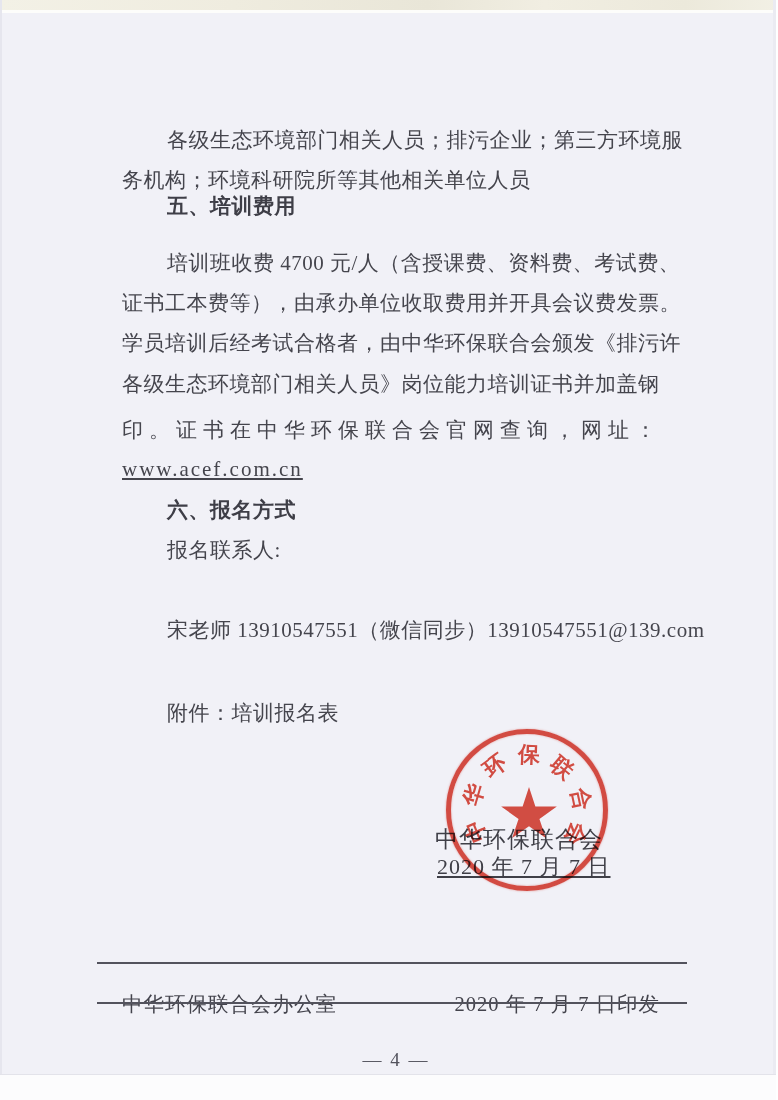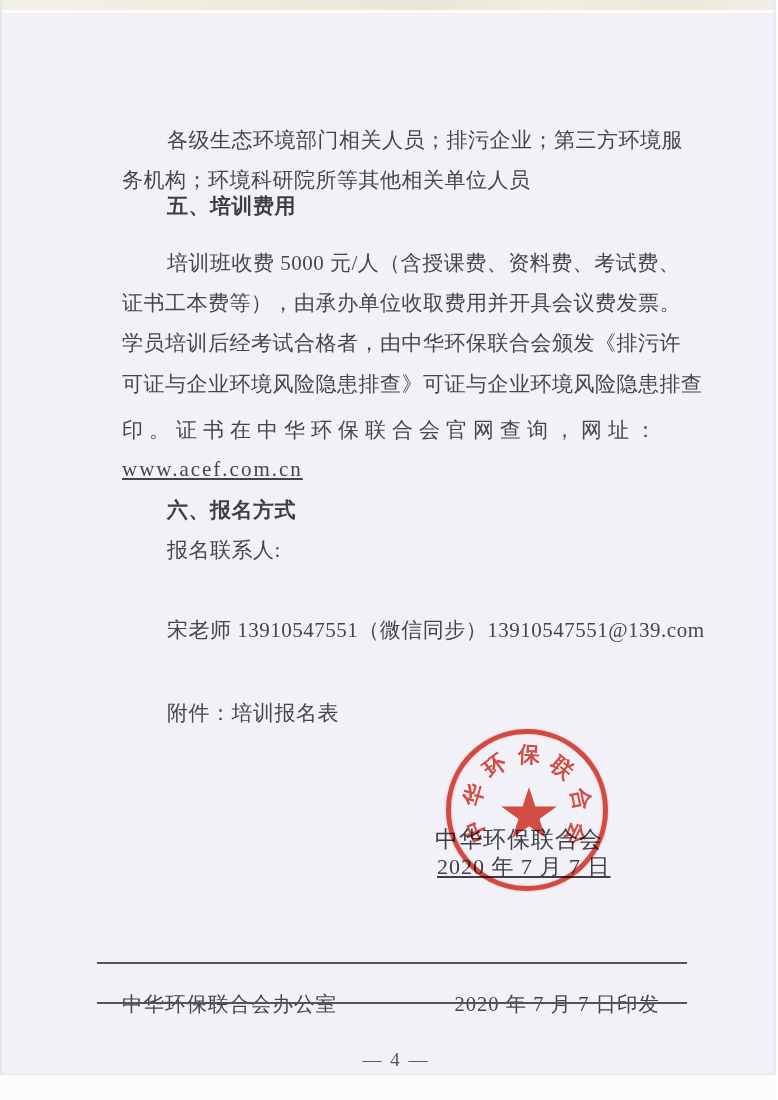--- a/index.html
+++ b/index.html
@@ -83,24 +83,24 @@
   <div class="edge-top-gap"></div>
   <div class="edge-left"></div>
   <div class="edge-right"></div>
   <div class="edge-bottom"></div>
 
   <p class="line indent" style="top:106px">各级生态环境部门相关人员；排污企业；第三方环境服</p>
   <p class="line" style="top:146px">务机构；环境科研院所等其他相关单位人员</p>
 
   <p class="line indent bold" style="top:172px">五、培训费用</p>
 
-  <p class="line indent" style="top:229px">培训班收费 5000 元/人（含授课费、资料费、考试费、</p>
+  <p class="line indent" style="top:229px">培训班收费 4700 元/人（含授课费、资料费、考试费、</p>
   <p class="line" style="top:269px">证书工本费等），由承办单位收取费用并开具会议费发票。</p>
   <p class="line" style="top:309px">学员培训后经考试合格者，由中华环保联合会颁发《排污许</p>
-  <p class="line" style="top:350px">可证与企业环境风险隐患排查》可证与企业环境风险隐患排查</p>
+  <p class="line" style="top:350px">各级生态环境部门相关人员》岗位能力培训证书并加盖钢</p>
   <p class="line wide" style="top:392px">印。证书在中华环保联合会官网查询，网址：</p>
   <p class="line latin" style="top:435px">www.acef.com.cn</p>
 
   <p class="line indent bold" style="top:476px">六、报名方式</p>
   <p class="line indent" style="top:516px">报名联系人:</p>
   <p class="line indent" style="top:596px">宋老师 13910547551（微信同步）13910547551@139.com</p>
 
   <p class="line indent" style="top:679px">附件：培训报名表</p>
 
   <p class="sig-org">中华环保联合会</p>

